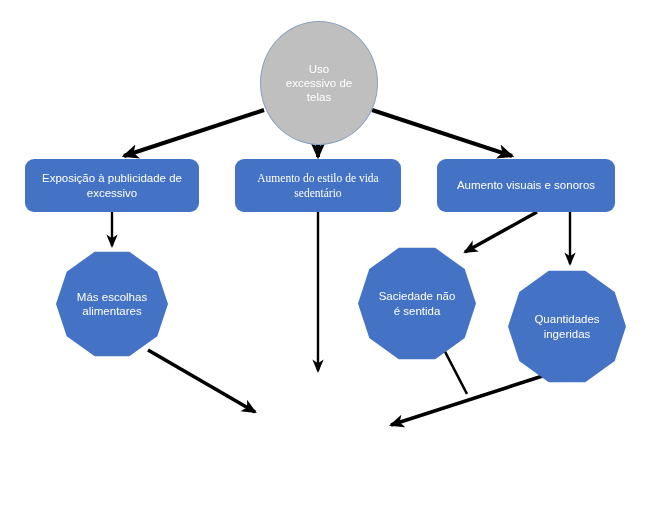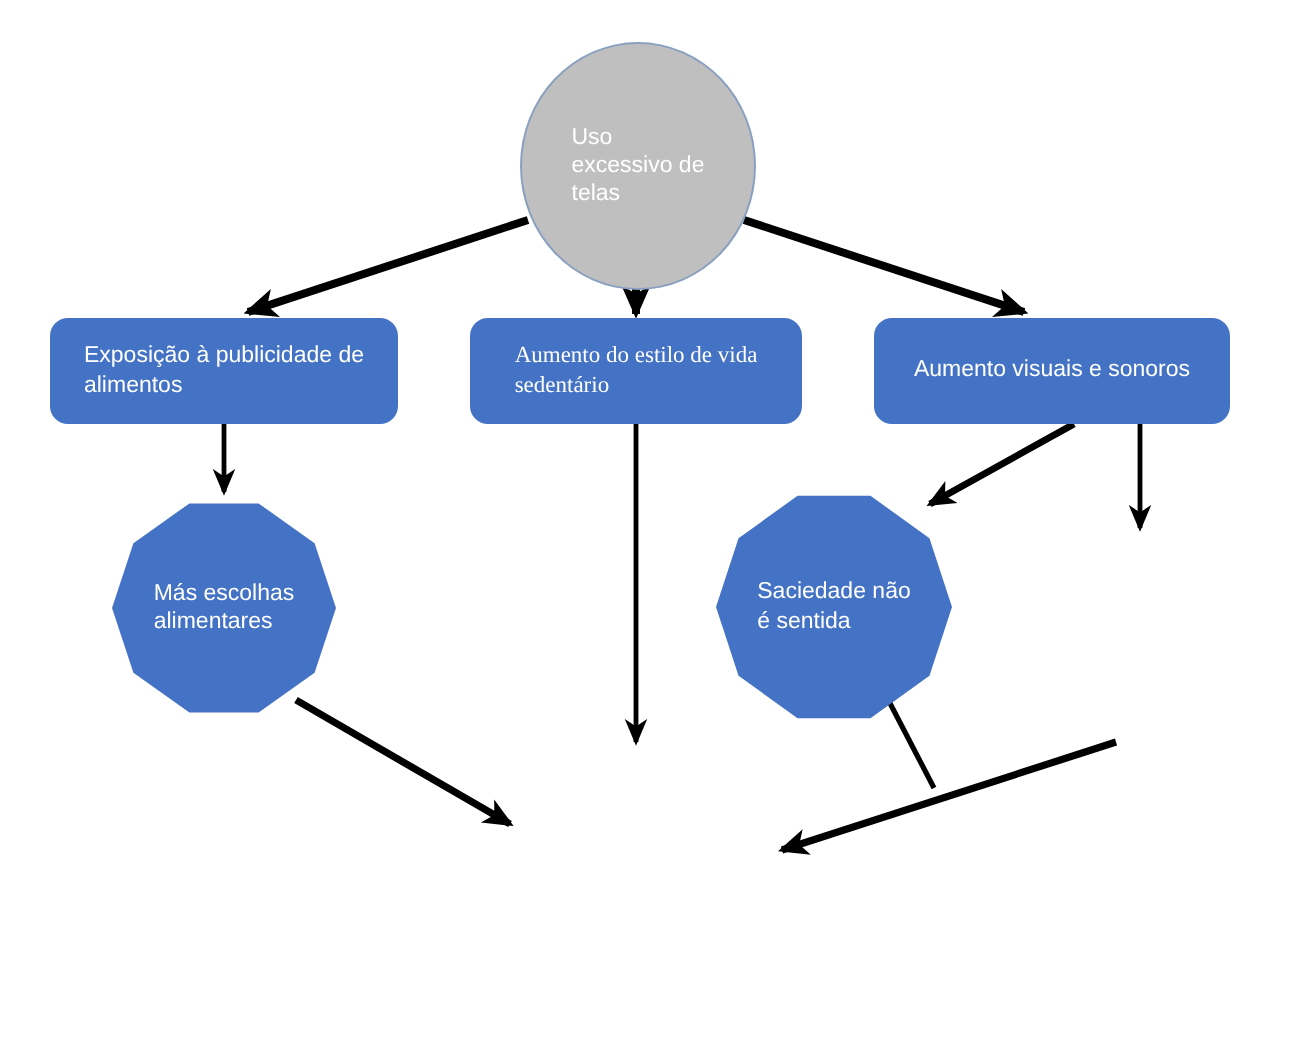--- a/index.html
+++ b/index.html
@@ -25,20 +25,21 @@
     top: 0;
     width: 653px;
     height: 521px;
     pointer-events: none;
   }
   .node {
     position: absolute;
     display: flex;
     align-items: center;
     justify-content: center;
+    text-align: center;
     color: #ffffff;
     box-sizing: border-box;
     line-height: 1.22;
   }
   .node .node-label {
     display: block;
     white-space: pre-line;
     padding: 0 6px;
   }
   .node-ellipse-gray {
@@ -107,21 +108,21 @@
   </svg>
 
   <div class="node node-ellipse-gray" style="left:260px; top:21px; width:118px; height:124px;">
     <span class="node-label">Uso
 excessivo de
 telas</span>
   </div>
 
   <div class="node node-roundrect" style="left:25px; top:159px; width:174px; height:53px;">
     <span class="node-label">Exposição à publicidade de
-alimentos</span>
+excessivo</span>
   </div>
 
   <div class="node node-roundrect" style="left:235px; top:159px; width:166px; height:53px;font-family:Liberation Serif, serif;">
     <span class="node-label">Aumento do estilo de vida
 sedentário</span>
   </div>
 
   <div class="node node-roundrect" style="left:437px; top:159px; width:178px; height:53px;">
     <span class="node-label">Aumento visuais e sonoros</span>
   </div>
@@ -129,15 +130,19 @@
   <div class="node node-decagon" style="left:358px; top:245px; width:118px; height:117px;">
     <span class="node-label">Saciedade não
 é sentida</span>
   </div>
 
   <div class="node node-decagon" style="left:56px; top:249px; width:112px; height:110px;">
     <span class="node-label">Más escolhas
 alimentares</span>
   </div>
 
+  <div class="node node-decagon" style="left:508px; top:268px; width:118px; height:117px;">
+    <span class="node-label">Quantidades
+ingeridas</span>
+  </div>
 
 
 </div>
 
 </body></html>

